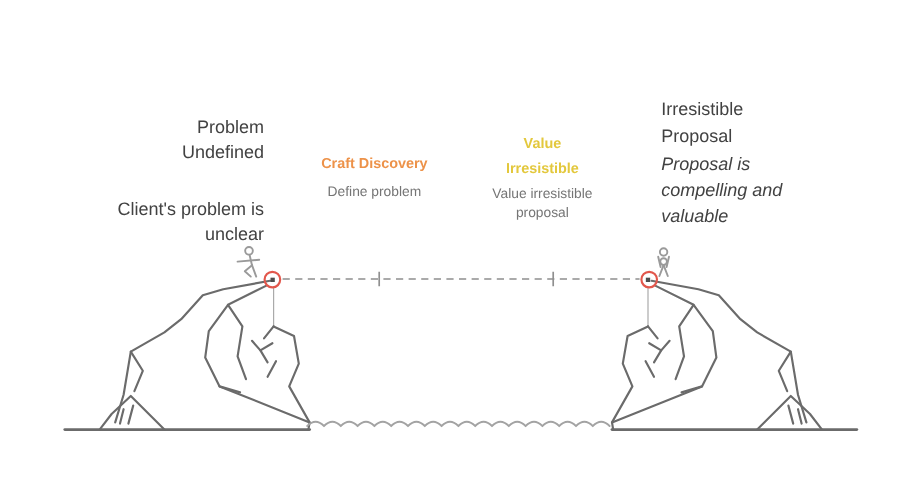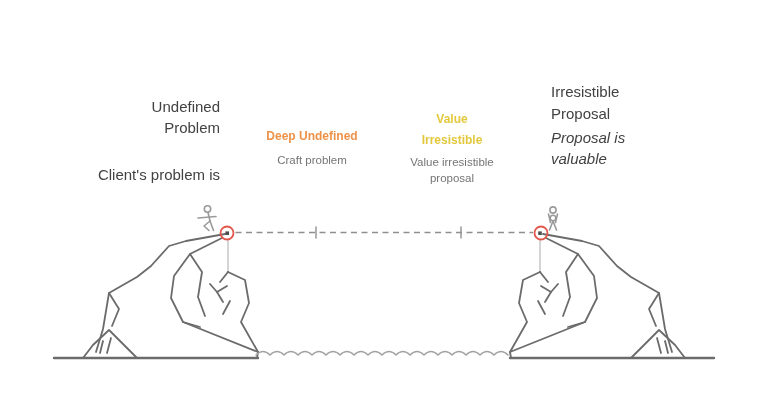--- a/index.html
+++ b/index.html
@@ -82,32 +82,33 @@
         <path d="M550.5,222.5 L548.5,214"></path>
         <path d="M555.5,222.5 L557.5,214"></path>
         <path d="M553,221 L549.5,230"></path>
         <path d="M553,221 L556.5,230"></path>
       </g>
     </g>
   </svg>
 
   <div class="label dark-text" id="label-problem">
     <div class="title">
+      <span class="line">Problem</span>
       <span class="line">Undefined</span>
-      <span class="line">Problem</span>
     </div>
     <div class="desc">
       <span class="line">Client's problem is</span>
+      <span class="line">unclear</span>
     </div>
   </div>
 
   <div class="label" id="label-discovery">
-    <div class="stage-title-accent">Deep Undefined</div>
+    <div class="stage-title-accent">Craft Discovery</div>
     <div class="desc stage-desc">
-      <span class="line">Craft problem</span>
+      <span class="line">Define problem</span>
     </div>
   </div>
 
   <div class="label" id="label-architecture">
     <div class="stage-title-accent">
       <span class="line">Value</span>
       <span class="line">Irresistible</span>
     </div>
     <div class="desc stage-desc">
       <span class="line">Value irresistible</span>
@@ -115,17 +116,18 @@
     </div>
   </div>
 
   <div class="label dark-text" id="label-proposal">
     <div class="title">
       <span class="line">Irresistible</span>
       <span class="line">Proposal</span>
     </div>
     <div class="desc">
       <span class="line">Proposal is</span>
+      <span class="line">compelling and</span>
       <span class="line">valuable</span>
     </div>
   </div>
 
 </div>
 
 </body></html>

